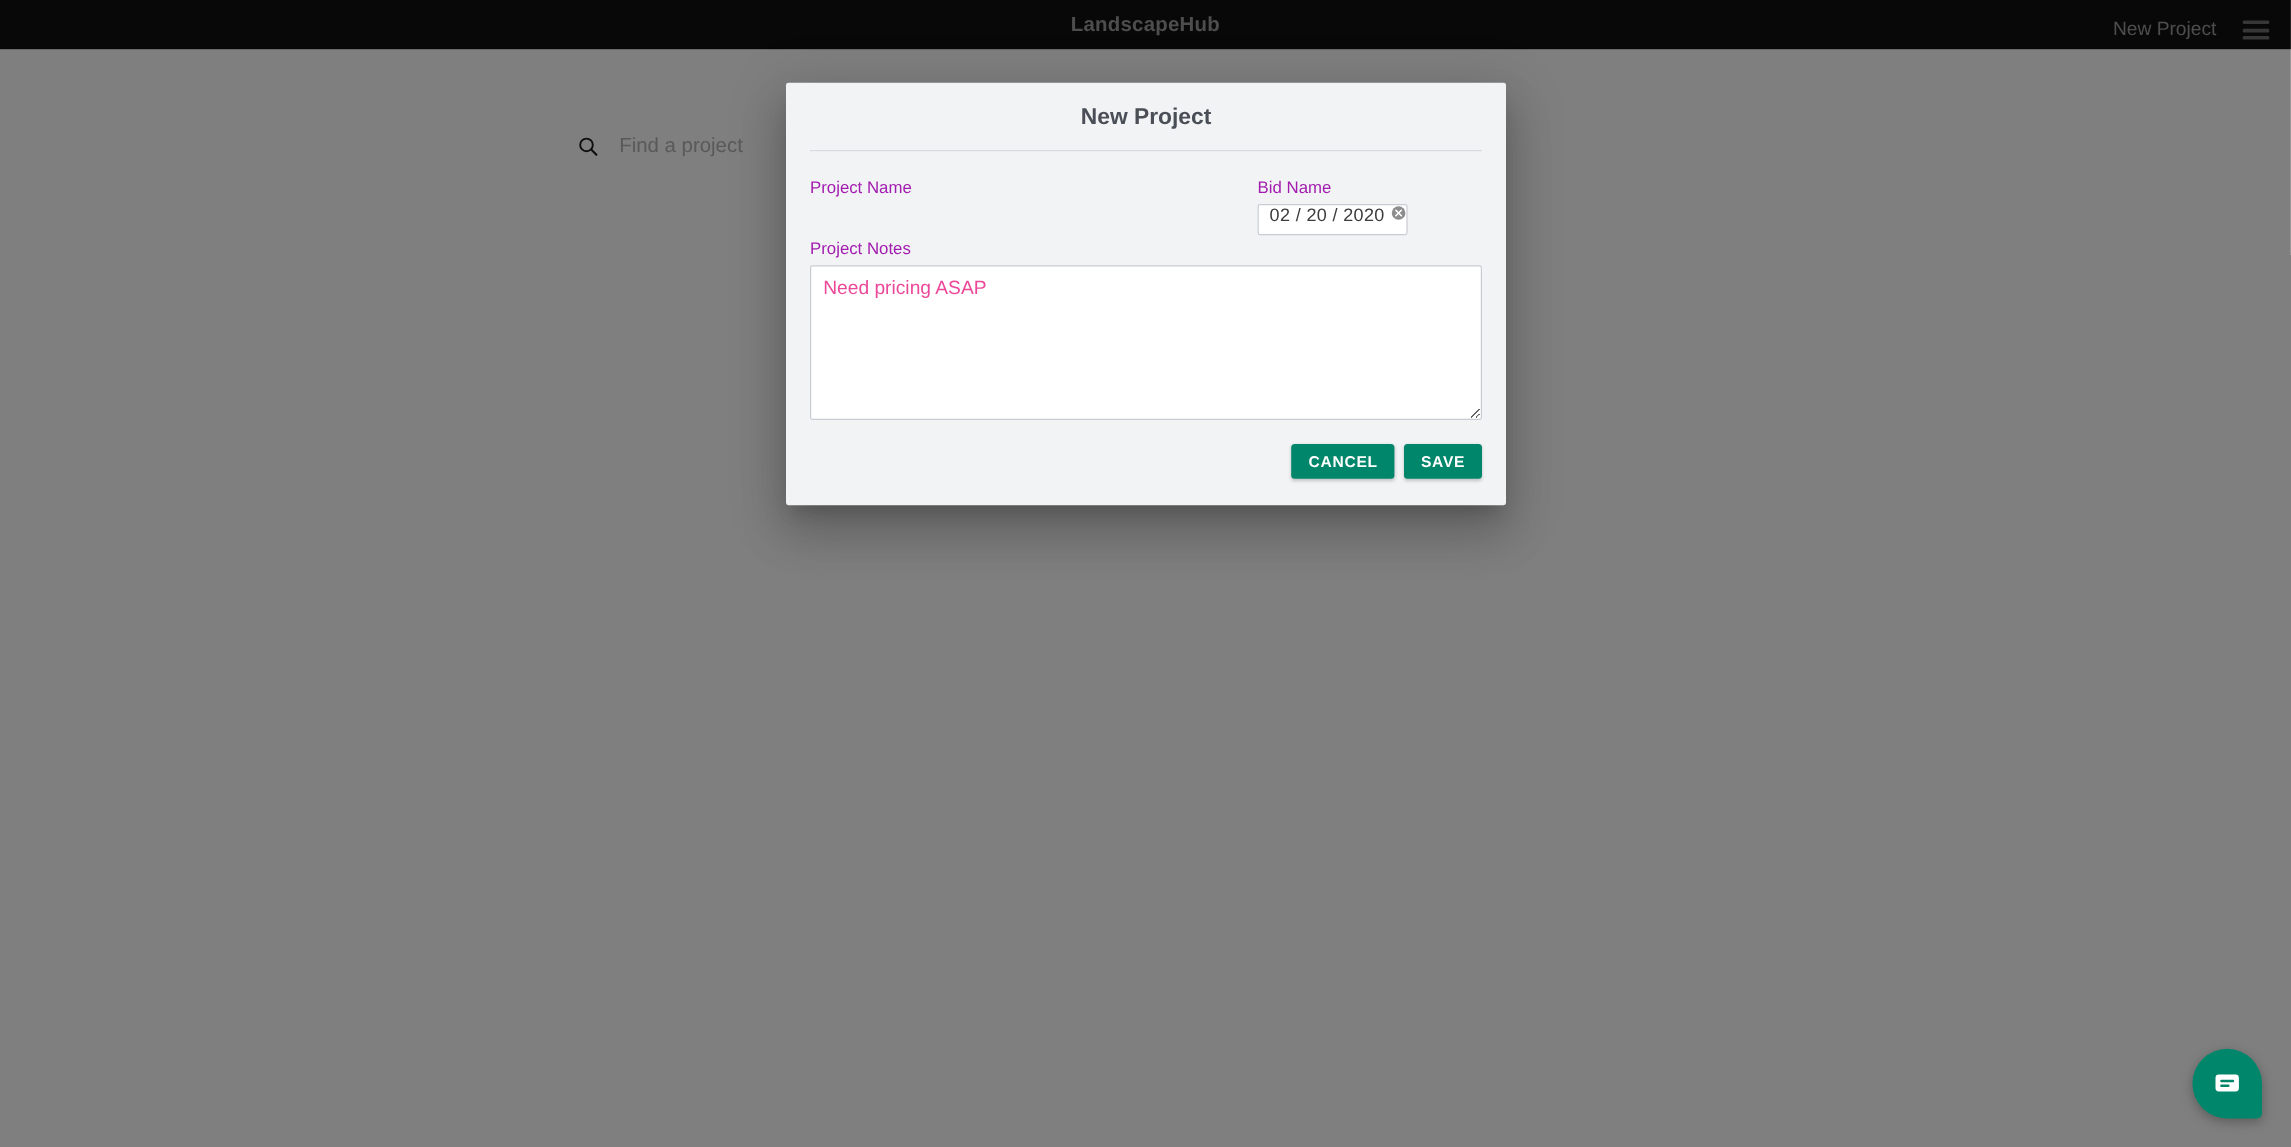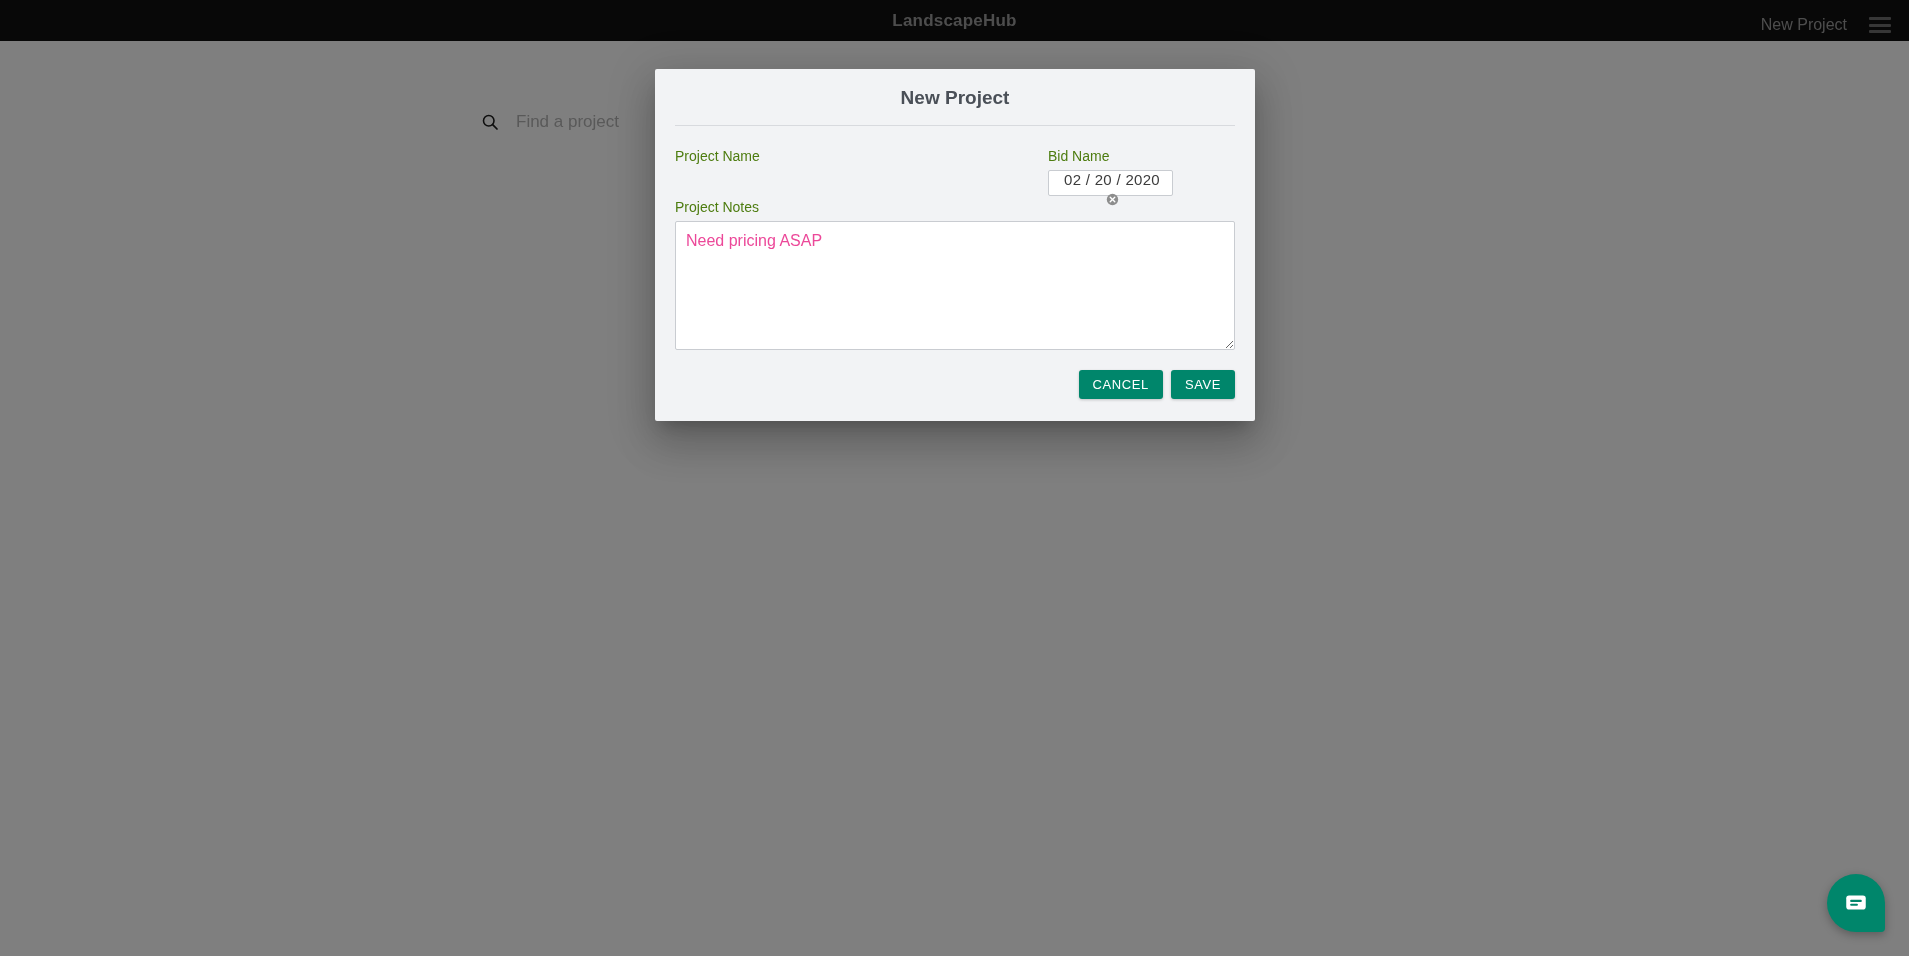--- a/index.html
+++ b/index.html
@@ -135,21 +135,21 @@
     padding: 22px 20px 0 20px;
   }
 
   .field-row {
     display: flex;
     align-items: flex-start;
     gap: 18px;
   }
   .field-label {
     font-size: 14px;
-    color: #4d7c0f;
+    color: #a21caf;
     margin-bottom: 6px;
     display: block;
   }
   .field-group-name { width: 355px; }
   .field-group-date { width: 145px; }
 
   #project-name-input {
     width: 355px;
     height: 28px;
     border: 1px solid #c9ccd1;
@@ -162,24 +162,23 @@
     outline: none;
   }
 
   #bid-date-control {
     width: 125px;
     height: 26px;
     border: 1px solid #c9ccd1;
     border-radius: 2px;
     background: #ffffff;
     display: flex;
-    align-items: center;
+    align-items: flex-start;
     padding: 0 6px 0 9px;
     gap: 5px;
-    flex-direction: column;
   }
   #bid-date-value {
     font-size: 15px;
     color: #3c3c3c;
     letter-spacing: 0.3px;
     white-space: nowrap;
     font-variant-numeric: tabular-nums;
   }
   #bid-date-clear-icon {
     width: 13px;
@@ -212,21 +211,21 @@
     gap: 8px;
     padding: 20px 20px 22px 20px;
   }
   .modal-btn {
     background: #00866b;
     color: #ffffff;
     border: none;
     border-radius: 3px;
     font-family: "Liberation Sans", sans-serif;
     font-size: 13px;
-    font-weight: normal;
+    font-weight: bold;
     letter-spacing: 0.6px;
     padding: 0 14px;
     height: 29px;
     cursor: pointer;
     box-shadow: 0 1px 3px rgba(0,0,0,.2);
   }
 
   
   #chat-launcher {
     position: absolute;

